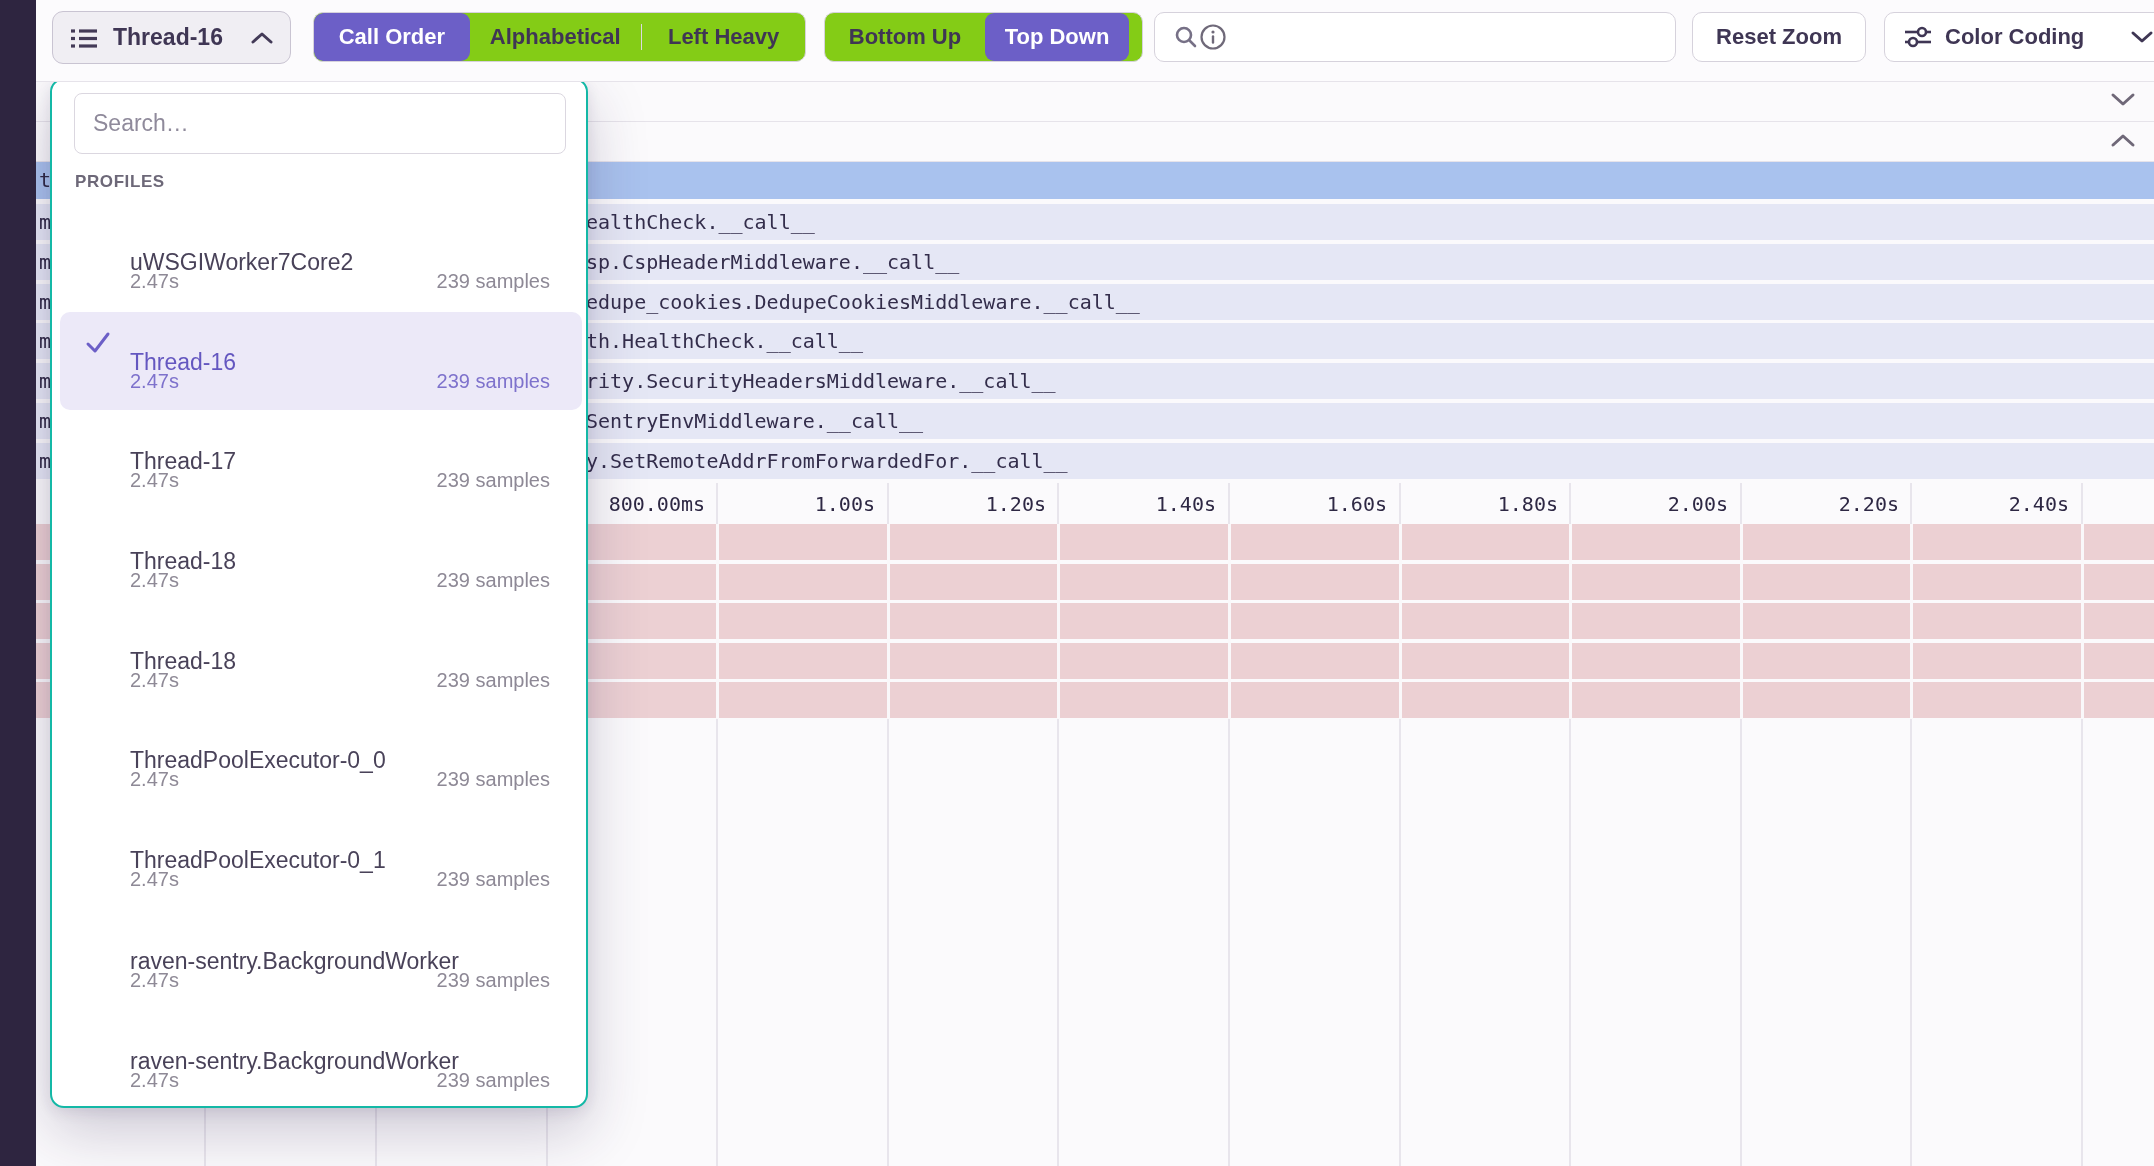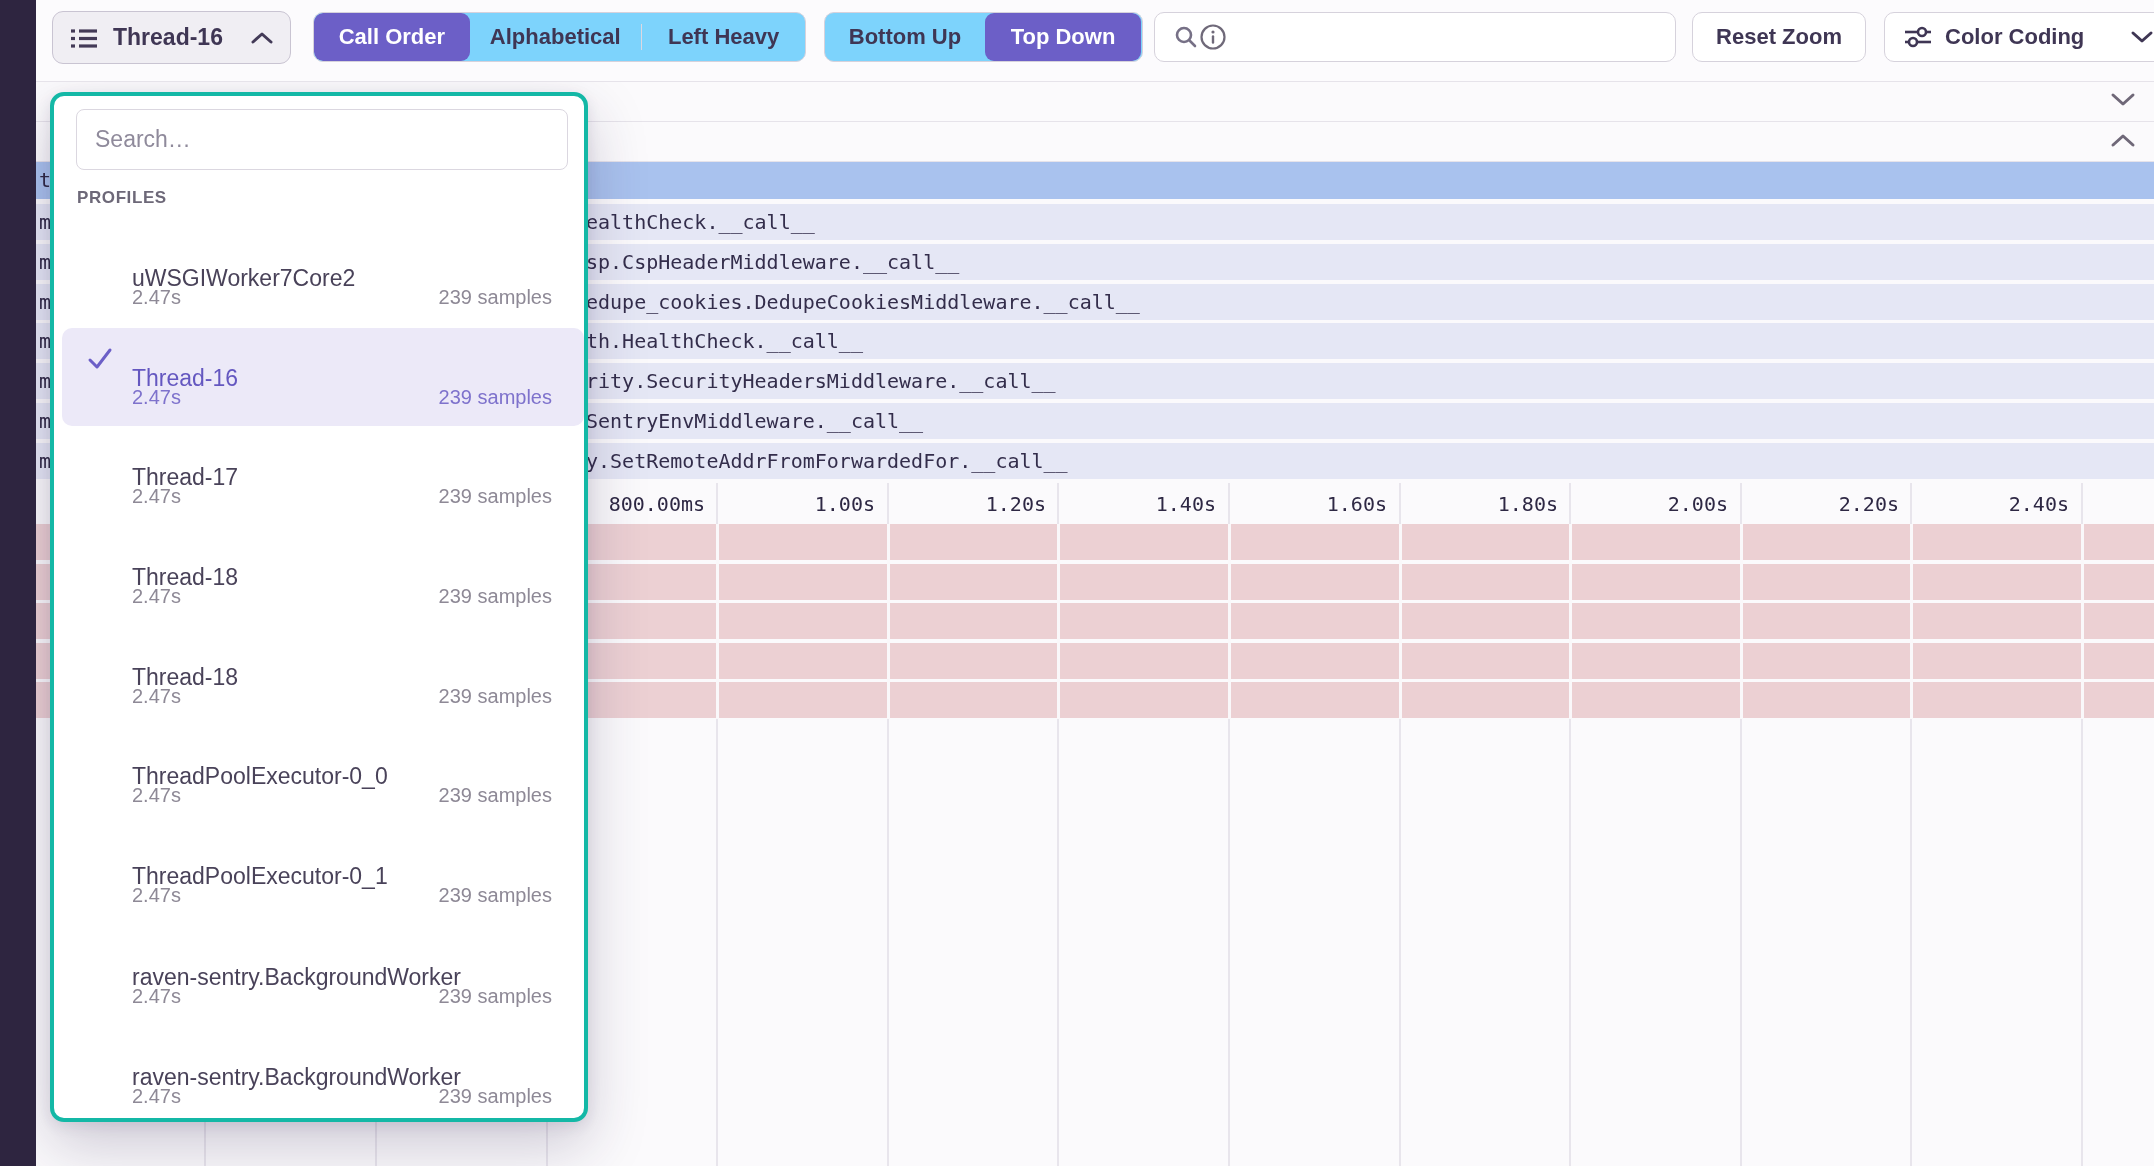--- a/index.html
+++ b/index.html
@@ -10,21 +10,21 @@
   #stage { position:absolute; inset:0; width:2154px; height:1166px; }
 
   
   .rail { position:absolute; left:0; top:0; width:36px; height:1166px; background:#2e2540; z-index:40; }
 
   
   .toolbar { position:absolute; left:36px; top:0; width:2118px; height:82px; background:#fcfbfd; border-bottom:1px solid #e6e3ea; z-index:30; }
   .btn { position:absolute; top:12px; height:50px; background:#ffffff; border:1.5px solid #d6d2dc; border-radius:10px; display:flex; align-items:center; justify-content:center; color:#3f3654; font-weight:700; font-size:22px; }
   .thread-btn { left:16px; top:11px; width:239px; height:53px; background:#f0eef3; border:1.5px solid #c9c4d2; border-radius:11px; display:flex; align-items:center; position:absolute; }
   .thread-btn .lbl { font-weight:700; font-size:23px; color:#3f3654; margin-left:14px; }
-  .seg-group { position:absolute; top:12px; height:50px; background:#7dd3fc; border:1.5px solid #d6d2dc; border-radius:10px; display:flex; align-items:stretch; overflow:hidden; }
+  .seg-group { position:absolute; top:12px; height:50px; background:#84cc16; border:1.5px solid #d6d2dc; border-radius:10px; display:flex; align-items:stretch; overflow:hidden; }
   .seg { display:flex; align-items:center; justify-content:center; font-weight:700; font-size:22px; color:#3f3654; }
   .seg.sel { background:#6c5fc7; color:#ffffff; border-radius:9px; }
   .seg-div { width:1.5px; background:#dcd8e1; margin:11px 0; }
   .find { position:absolute; left:1118px; top:12px; width:522px; height:50px; background:#fff; border:1.5px solid #d6d2dc; border-radius:10px; display:flex; align-items:center; }
   .find input { border:none; outline:none; background:transparent; font-family:"Liberation Sans",sans-serif; font-size:22px; color:#3f3654; flex:1; margin-left:10px; }
   .find input::placeholder { color:#8b8598; }
 
   
   .sect { position:absolute; left:36px; width:2118px; background:#fbfafc; border-bottom:1px solid #e6e3ea; z-index:4; }
   .sect .chev { position:absolute; right:18px; top:50%; transform:translateY(-50%); }
@@ -40,21 +40,21 @@
   .axis-label { position:absolute; top:492px; font-size:20px; color:#2e2844; z-index:3; }
 
   
   .gl { position:absolute; top:483px; width:2px; height:683px; background:#e8e5ec; z-index:1; }
   .glp { position:absolute; top:524px; width:3px; height:195px; background:#faf8fa; z-index:3; }
 
   
   .row-sample { background:#ecd0d3; }
 
   
-  .panel { position:absolute; left:50px; top:92px; width:538px; height:1030px; background:#ffffff; border:4px solid #14b8a6; border-radius:14px; box-shadow:0 24px 60px rgba(47,34,78,0.22), 0 4px 14px rgba(47,34,78,0.10); z-index:20; }
+  .panel { position:absolute; left:50px; top:78px; width:538px; height:1030px; background:#ffffff; border:2px solid #14b8a6; border-radius:14px; box-shadow:0 24px 60px rgba(47,34,78,0.22), 0 4px 14px rgba(47,34,78,0.10); z-index:20; }
   .dd-search { position:absolute; left:22px; top:13px; width:492px; height:61px; border:1.5px solid #dbd7e0; border-radius:8px; display:flex; align-items:center; }
   .dd-search input { border:none; outline:none; background:transparent; font-family:"Liberation Sans",sans-serif; font-size:23px; color:#46404f; margin-left:18px; width:440px; }
   .dd-search input::placeholder { color:#8f8a9b; }
   .dd-section { position:absolute; left:23px; top:92px; font-size:17px; font-weight:700; letter-spacing:0.6px; color:#6d6878; }
   .sel-tile { position:absolute; left:8px; top:232px; width:522px; height:98px; background:#ece9f8; border-radius:10px; }
   .dd-item { position:absolute; left:0; width:538px; height:72px; }
   .dd-name { position:absolute; left:78px; top:0; font-size:23px; color:#494259;margin-top:16px; }
   .dd-meta { position:absolute; left:78px; top:37px; width:420px; display:flex; justify-content:space-between; font-size:20px; color:#8e8996; }
   .dd-item.selected .dd-name { color:#6457c0; }
   .dd-item.selected .dd-meta { color:#7e72cc; }
@@ -176,21 +176,21 @@
 
     <div class="seg-group" style="left:277px; width:493px;">
       <div class="seg sel" style="width:156px">Call Order</div>
       <div class="seg" style="width:171px">Alphabetical</div>
       <div class="seg-div"></div>
       <div class="seg" style="width:163px">Left Heavy</div>
     </div>
 
     <div class="seg-group" style="left:788px; width:319px;">
       <div class="seg" style="width:160px">Bottom Up</div>
-      <div class="seg sel" style="width:156px">Top Down</div>
+      <div class="seg sel" style="width:144px">Top Down</div>
     </div>
 
     <div class="find">
       <span style="margin-left:18px; display:flex;">
         <svg width="26" height="26" viewBox="0 0 26 26">
             <circle cx="11" cy="11" r="7" fill="none" stroke="#767086" stroke-width="2.6"></circle>
             <line x1="16.5" y1="16.5" x2="22" y2="22" stroke="#767086" stroke-width="2.6" stroke-linecap="round"></line>
           </svg>
       </span>
       <span style="margin-right:20px; display:flex;">

